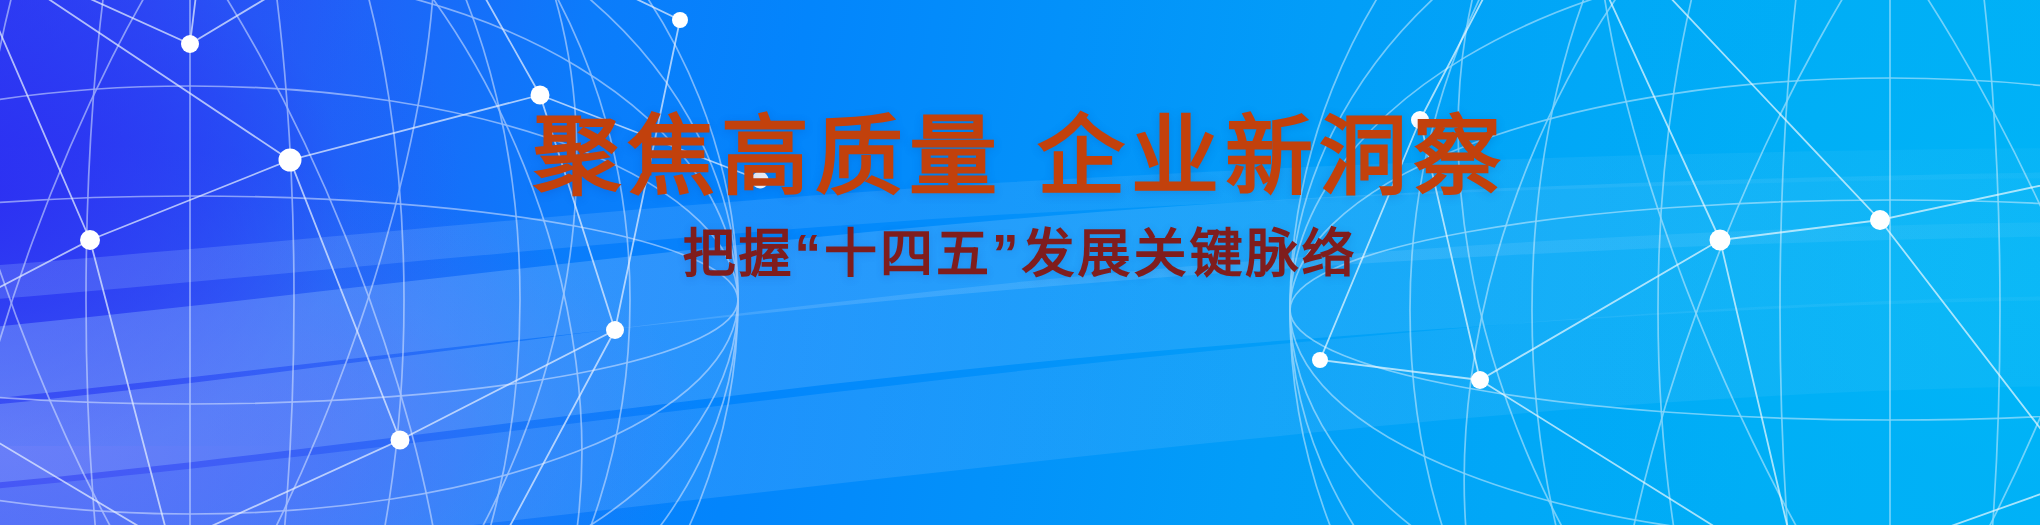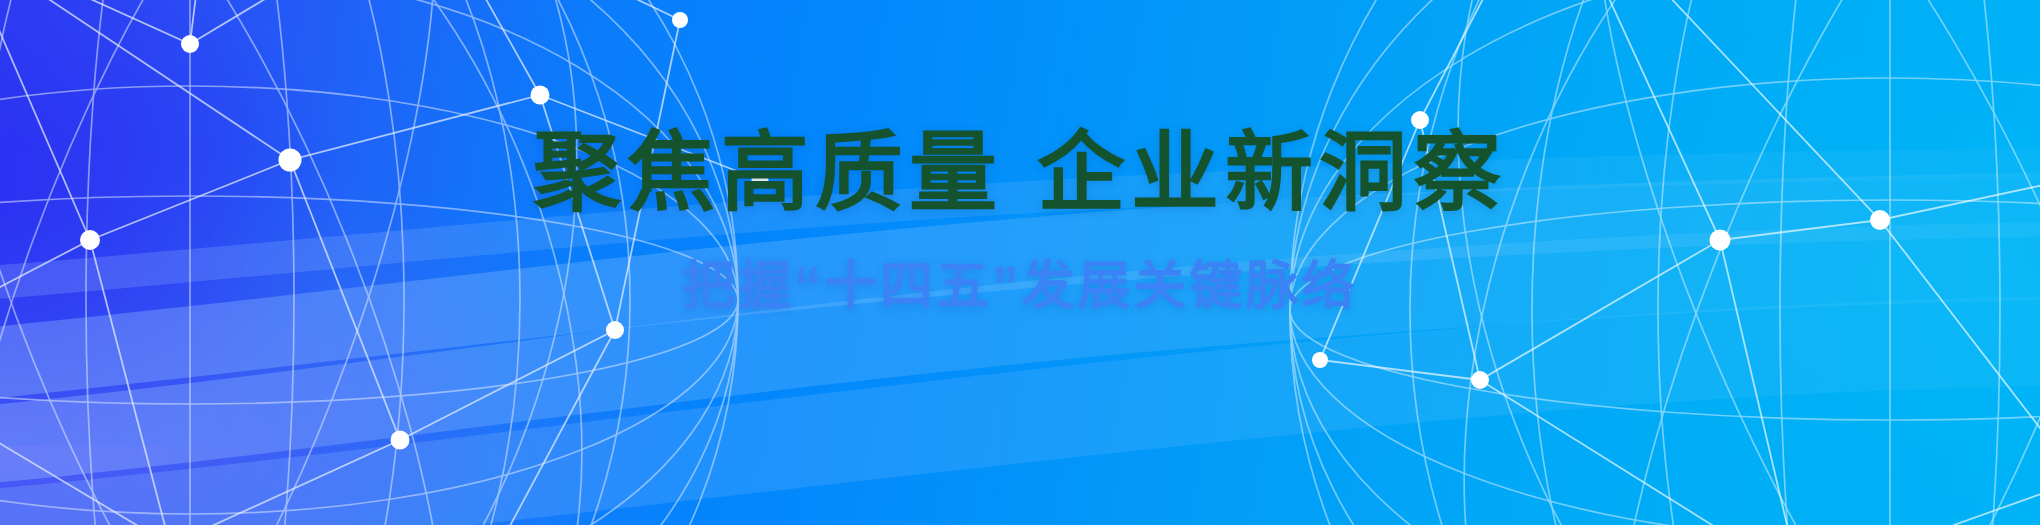--- a/index.html
+++ b/index.html
@@ -86,33 +86,32 @@
   
   .text-stack {
     position: absolute;
     left: 0;
     right: 0;
     top: 112px;
     text-align: center;
     z-index: 8;
   }
   .headline {
-    color: #14532d;
+    color: #c2410c;
     font-size: 88px;
     line-height: 1.02;
     font-weight: 700;
     letter-spacing: 6px;
     white-space: nowrap;
     text-shadow: 0 2px 10px rgba(0,52,142,0.18);
-    margin-top: 16px;
   }
   .headline .gap { display: inline-block; width: 34px; }
   .subtitle {
-    margin-top: 40px;
-    color: #3b82f6;
+    margin-top: 24px;
+    color: #7f1d1d;
     font-size: 53px;
     line-height: 1.06;
     font-weight: 700;
     letter-spacing: 3px;
     white-space: nowrap;
     text-shadow: 0 2px 8px rgba(0,52,142,0.16);
   }
 </style>
 </head>
 <body>

